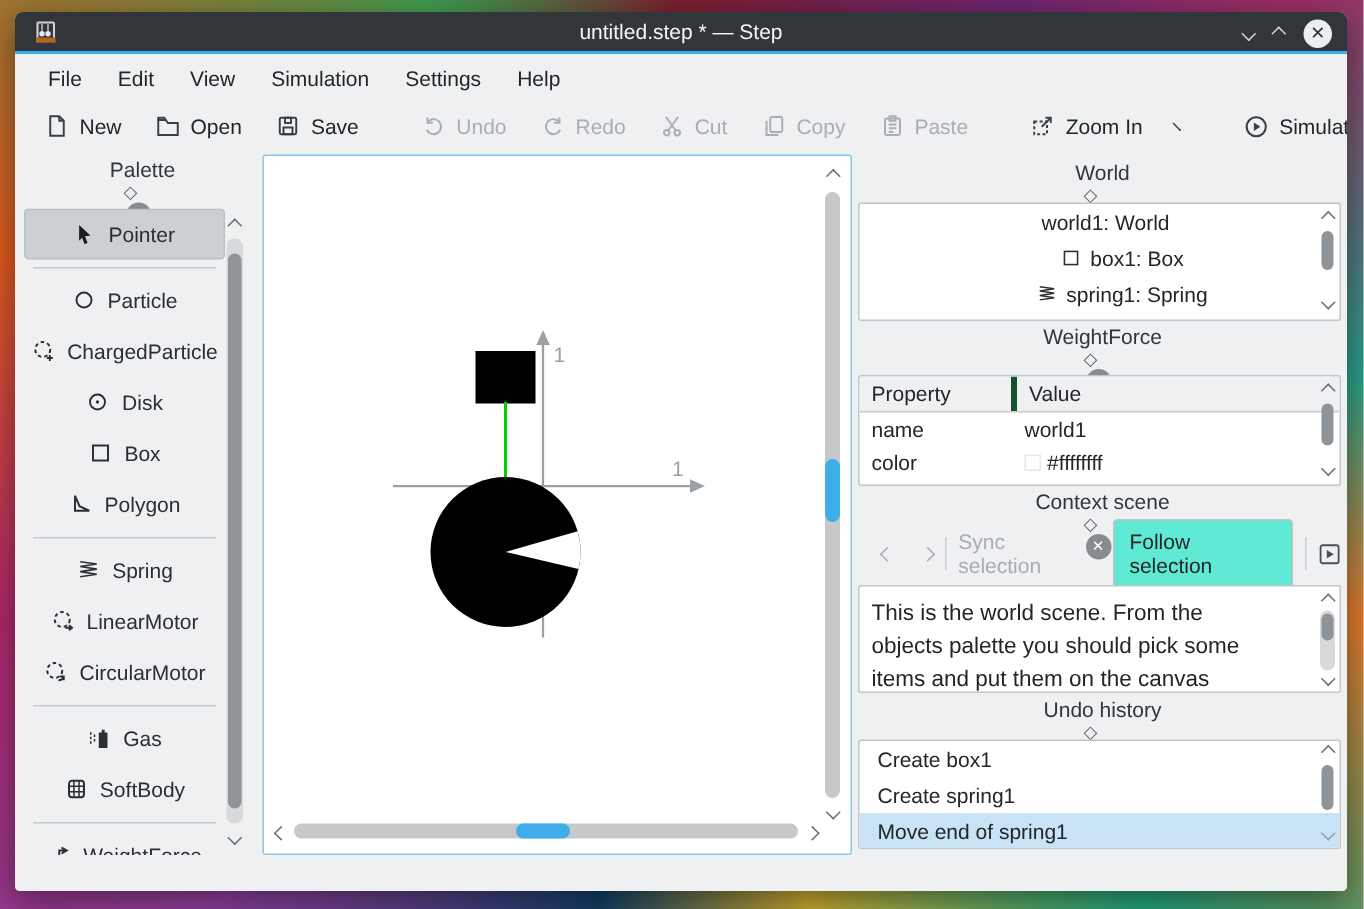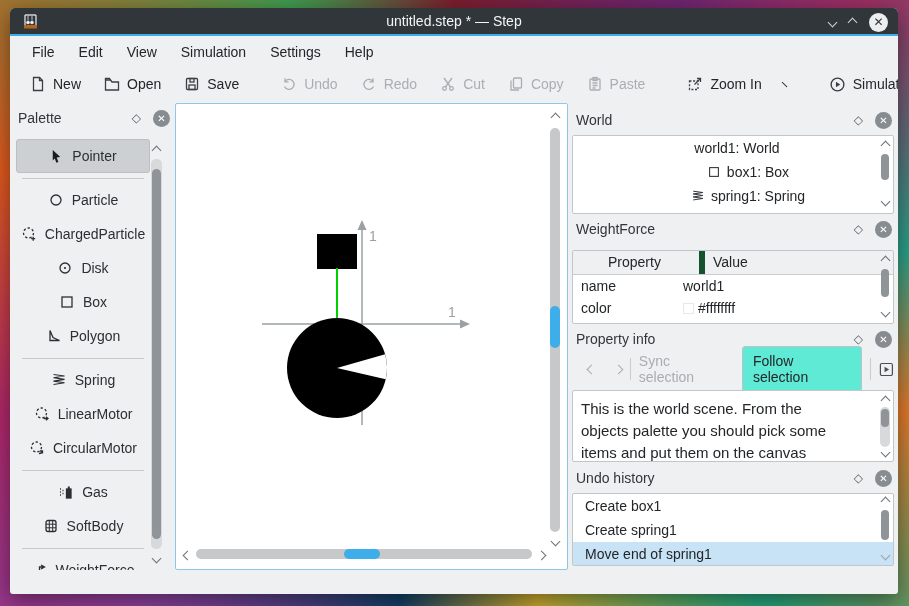--- a/index.html
+++ b/index.html
@@ -55,21 +55,21 @@
     display:flex; align-items:center; padding:0 12px; gap:7px;
   }
   .tbtn { display:flex; align-items:center; gap:7px; padding:5px 8px; border-radius:3px;
           font-size:14px; color:#232629; white-space:nowrap; }
   .tbtn.disabled { color:#aaaeb2; }
   .tbtn.disabled svg { stroke:#aaaeb2; }
   .tbtn svg { stroke:#3a3f44; fill:none; stroke-width:1.3; }
   .tsep { width:1px; height:25px; background:#c9cdd1; margin:0 6px; }
   .toolbar .spacer { flex:1; }
   
-  .panel-header { display:flex; align-items:center; font-size:14px; color:#31363b; height:26px; position:relative; }
+  .panel-header { display:flex; align-items:center; font-size:14px; color:#31363b; height:26px; position:relative;flex-direction:column; }
   .panel-header .ph-title { flex:1; padding-left:4px; }
   .float-glyph { color:#5e6368; font-size:12px; margin-right:12px; }
   .panel-close {
     width:17px; height:17px; border-radius:50%; background:#878c91;
     color:#fff; font-size:10px; line-height:17px; text-align:center; margin-right:2px;
   }
   .white-box { background:#fff; border:1px solid #c1c6cb; border-radius:2px; position:relative; overflow:hidden; }
   
   .palette { position:absolute; left:4px; top:97px; width:158px; height:465px; }
   .pal-list { position:absolute; left:2px; top:34px; width:134px; height:431px; overflow:hidden; }
@@ -91,21 +91,21 @@
   .spring-line { position:absolute; left:160px; top:164px; width:2px; height:50px; }
   
   .rcol { position:absolute; left:562px; top:95px; width:322px; height:467px; }
   .rpanel { position:absolute; left:0; width:322px; }
   .tree-row { height:24px; display:flex; align-items:center; font-size:14px; color:#232629; gap:6px;justify-content:center; }
   .tree-row svg { stroke:#2b2f33; fill:none; stroke-width:1.2; }
   
   .prop-table { position:absolute; left:0; top:34px; width:322px; height:74px; }
   .pt-header { display:flex; height:24px; background:#eff0f1; border-bottom:1px solid #c9cdd1; }
   .pt-header div { font-size:14px; color:#232629; padding:3px 8px; }
-  .pt-col-p { width:105px; border-right:6px solid #14532d;margin-left:27px; }
+  .pt-col-p { width:105px; border-right:4px solid #14532d; }
   .pt-row { display:flex; height:22px; font-size:14px; color:#232629; align-items:center; }
   .pt-row .c1 { width:105px; padding-left:8px; }
   .pt-row .c2 { display:flex; align-items:center; gap:4px; padding-left:5px; }
   .swatch { width:11px; height:11px; background:#fff; border:1px solid #e6e8ea; display:inline-block; }
   
   .ctx-toolbar { position:absolute; top:26px; left:0; right:0; height:34px; display:flex; align-items:center; }
   .ctx-toolbar .chev { color:#a9adb1; }
   .ctx-label { font-size:14px; }
   .ctx-label.disabled { color:#a9adb1; }
   .follow-btn { background:#5eead4; border:1px solid #bfc3c6; border-radius:3px;
@@ -418,21 +418,21 @@
             </div>
         </div>
         <span class="chev u rail-chev" style="right:4px; top:6px;"></span>
         <div class="rail-thumb" style="right:4px; top:18px; width:8px; height:28px;"></div>
         <span class="chev d rail-chev" style="right:4px; top:58px;"></span>
       </div>
     </div>
 
     <div class="rpanel" style="top:223px; height:136px;">
       <div class="panel-header">
-        <span class="ph-title">Property info</span>
+        <span class="ph-title">Context scene</span>
         <span class="float-glyph">◇</span>
         <div class="panel-close">✕</div>
       </div>
       <div class="ctx-toolbar">
         <span class="chev l" style="margin-left:16px;"></span>
         <span class="chev r" style="margin-left:20px;"></span>
         <div class="vsep-s"></div>
         <span class="ctx-label disabled">Sync selection</span>
         <span class="follow-btn" style="margin-left:14px;">Follow selection</span>
         <div class="vsep-s"></div>

